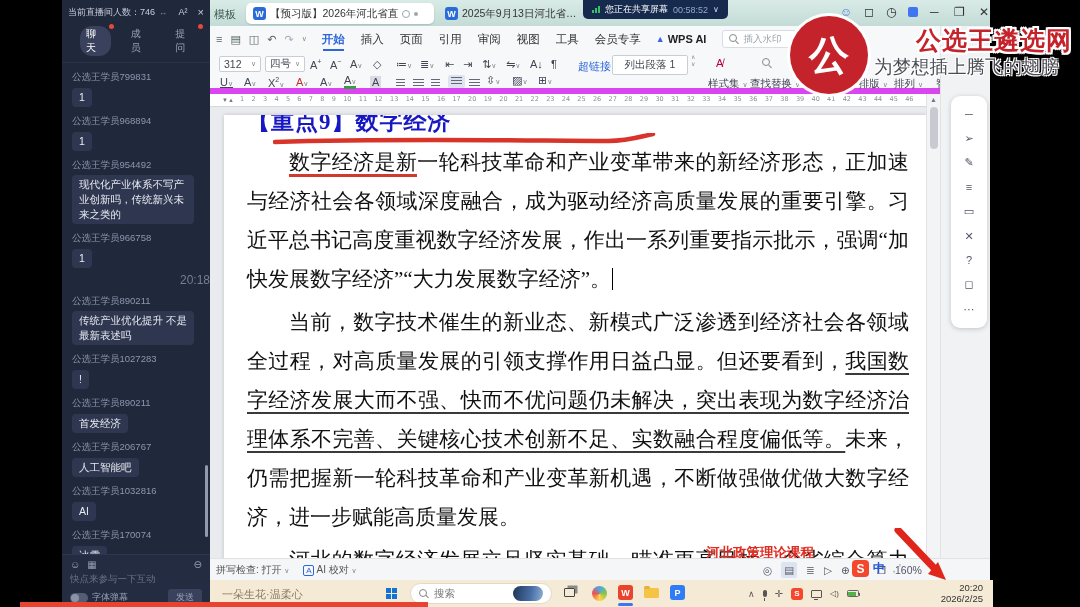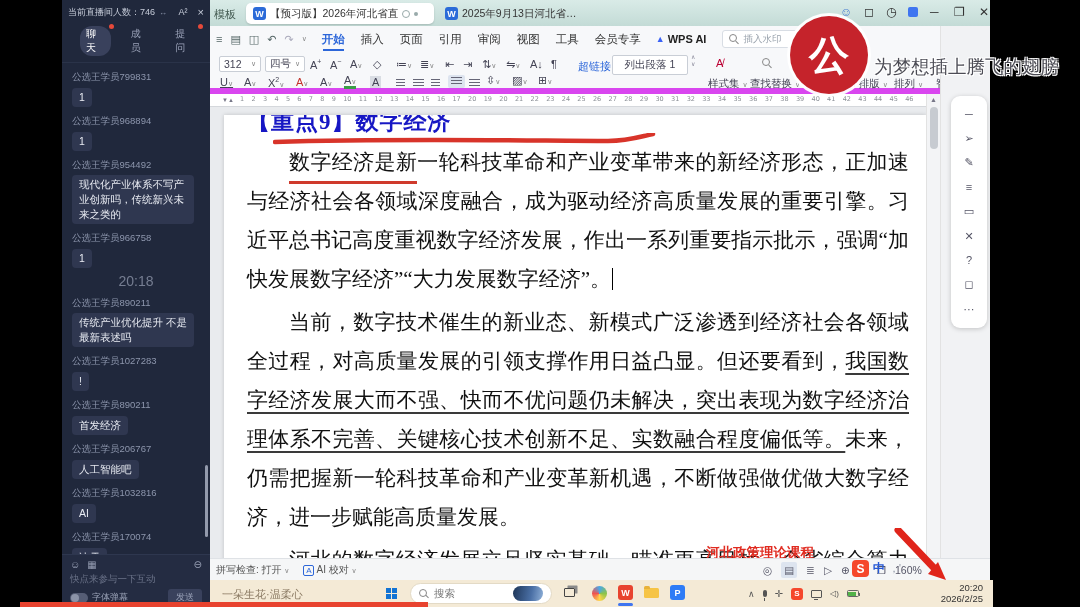--- a/index.html
+++ b/index.html
@@ -68,21 +68,21 @@
   .ind-mark { position:absolute; left:12px; top:3px; font-size:6px; color:#778; }
 
   
   .canvas { position:absolute; left:0; top:107px; width:716px; height:451px; background:#e9ebee; overflow:hidden; }
   .page { position:absolute; left:14px; top:0; width:702px; height:451px; background:#fff; box-shadow:0 0 4px rgba(0,0,0,.18);margin-top:8px; }
   .doc-body { position:absolute; left:23px; right:17px; top:0; font-family:"Liberation Serif","DejaVu Serif",serif; color:#111; }
   .h-wrap { height:24px; overflow:hidden; position:relative; }
   .doc-h { font-size:23px; font-weight:bold; color:#1717c4; transform:translateY(-9px); display:inline-block; letter-spacing:1px; }
   .swoosh { position:absolute; left:26px; top:18px; }
   .para { font-size:21px; line-height:39px; text-align:justify; text-indent:42px; margin-top:4px; }
-  .ru { border-bottom:3px solid #cf3a2c; padding-bottom:7px; }
+  .ru { border-bottom:3px solid #cf3a2c; padding-bottom:0; }
   .gu { text-decoration:underline; text-underline-offset:5px; text-decoration-thickness:1.5px; text-decoration-color:#3a3a3a; }
   .caret { display:inline-block; width:1.5px; height:22px; background:#000; vertical-align:-4px; margin-left:1px; }
   .course { position:absolute; left:482px; top:429px; font-size:13.5px; font-weight:bold; color:#e02b20; font-family:"Liberation Sans",sans-serif; }
 
   
   .v-scroll { position:absolute; left:716px; top:94px; width:14px; height:464px; background:#f3f4f6; border-left:1px solid #e2e2e2; }
   .v-scroll .up { text-align:center; font-size:7px; color:#778; margin-top:2px; }
   .v-scroll .thumb { width:8px; height:42px; background:#c7cbd1; border-radius:4px; margin:4px auto 0; }
   .right-strip { position:absolute; left:730px; top:26px; width:50px; height:532px; background:#f1f2f4; border-left:1px solid #e2e2e2; }
   .float-tools { position:absolute; left:741px; top:96px; width:36px; height:232px; background:#fff; border-radius:9px; box-shadow:0 1px 5px rgba(0,0,0,.2); display:flex; flex-direction:column; align-items:center; justify-content:space-around; padding:6px 0; z-index:5; }
@@ -107,21 +107,21 @@
   .c-swap { font-size:8px; color:#8d96ad; }
   .c-a2 { margin-left:auto; font-size:9px; color:#c7cdda; }
   .c-x { font-size:11px; color:#c7cdda; margin-left:6px; }
   .c-tabs { display:flex; gap:14px; padding:2px 10px 6px 18px; align-items:center; border-bottom:1px solid #2a3349; }
   .c-tab { font-size:10px; color:#9aa2b8; position:relative; padding:1px 6px; }
   .c-tab.active { color:#fff; background:#39415c; border-radius:12px; }
   .c-tab .rd { position:absolute; right:-3px; top:-2px; width:5px; height:5px; background:#e5493a; border-radius:50%; }
   .msgs { position:relative; }
   .mname { font-size:9.5px; color:#8d96ad; margin:8px 0 3px 10px; }
   .mbub { display:inline-block; margin-left:10px; background:#2f3750; border-radius:4px; padding:2px 7px; font-size:10.5px; color:#e8ebf2; max-width:122px; line-height:15px; }
-  .mts { text-align:center; font-size:14px; color:#767e92; margin:5px 0 1px; }
+  .mts { text-align:right; font-size:12px; color:#767e92; margin:5px 0 1px; }
   .c-scroll { position:absolute; right:2px; top:465px; width:3px; height:72px; background:#a8aec0; border-radius:2px; opacity:.85; }
   .c-input { position:absolute; left:0; bottom:0; width:100%; height:48px; background:#242c42; border-top:1px solid #2e374f; }
   .ci-icons { display:flex; align-items:center; gap:7px; padding:4px 8px 0; font-size:10px; color:#98a0b5; }
   .ci-more { margin-left:auto; }
   .ci-ph { font-size:9.5px; color:#6a7288; padding:3px 8px 0; }
   .ci-bottom { display:flex; align-items:center; padding:3px 8px 0; }
   .tgl { width:18px; height:10px; background:#555d75; border-radius:5px; position:relative; }
   .tgl::after { content:""; position:absolute; left:1px; top:1px; width:8px; height:8px; background:#8b93a8; border-radius:50%; }
   .tgl-lab { font-size:9px; color:#98a0b5; margin-left:4px; }
   .send { margin-left:auto; font-size:9px; color:#9aa2b8; background:#39415c; border-radius:3px; padding:2px 8px; }
@@ -188,20 +188,30 @@
 
       <span class="win-ic" style="left:630px;color:#4a7fd1;">☺</span>
       <span class="win-ic" style="left:654px;">◻</span>
       <span class="win-ic" style="left:676px;">◷</span>
       <span class="tiny-blue" style="left:698px;"></span>
       <span class="win-ic" style="left:720px;">─</span>
       <span class="win-ic" style="left:744px;">❐</span>
       <span class="win-ic" style="left:769px;">✕</span>
     </div>
 
+    <div class="share-badge">
+      <span class="sig">
+          <i style="height:3px"></i>
+          <i style="height:5px"></i>
+          <i style="height:7px"></i>
+        </span>
+      <span class="t1">您正在共享屏幕</span>
+      <span class="t2">00:58:52</span>
+      <span class="ch">∨</span>
+    </div>
 
     <div class="menubar">
       <span class="qicon">≡</span>
       <span class="qicon">▤</span>
       <span class="qicon">◫</span>
       <span class="qicon">↶</span>
       <span class="qicon" style="color:#aab;">↷</span>
       <span class="qicon ch">∨</span>
       <div class="menu-items">
         <span class="mi active">开始</span>
@@ -468,20 +478,21 @@
     </div>
     <div class="clock">
       <div>20:20</div>
       <div>2026/2/25</div>
     </div>
   </div>
 
   <div class="wm-logo">
       <span>公</span>
     </div>
+  <div class="wm-brand">公选王遴选网</div>
   <div class="wm-slogan">为梦想插上腾飞的翅膀</div>
 
   <svg class="red-arrow" width="70" height="62">
     <path d="M10 2 L46 40" stroke="#e0251b" stroke-width="7" stroke-linecap="round"></path>
     <polygon points="58,52 40,46 50,34" fill="#e0251b"></polygon>
   </svg>
 
   <div class="red-strip"></div>
 
 </div>

